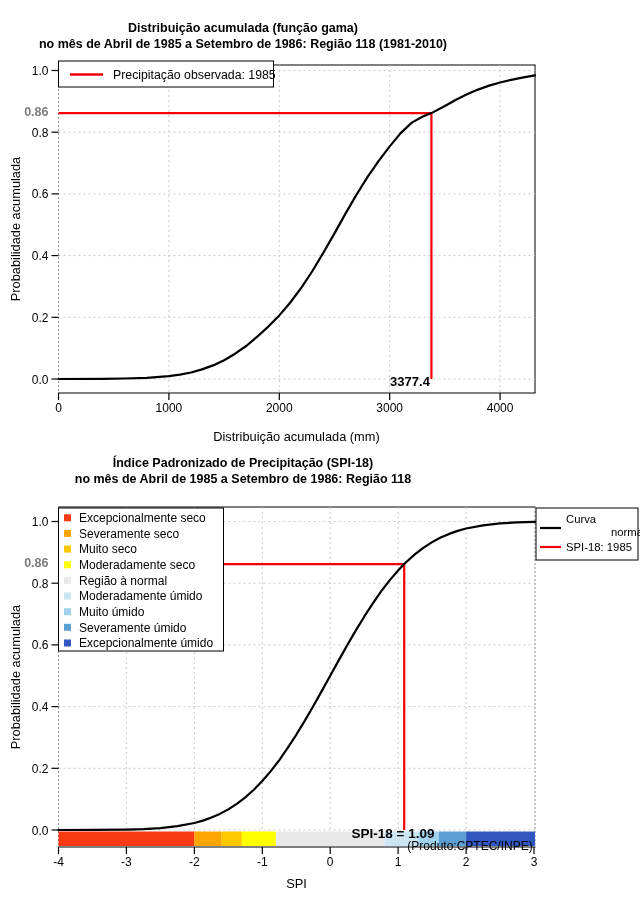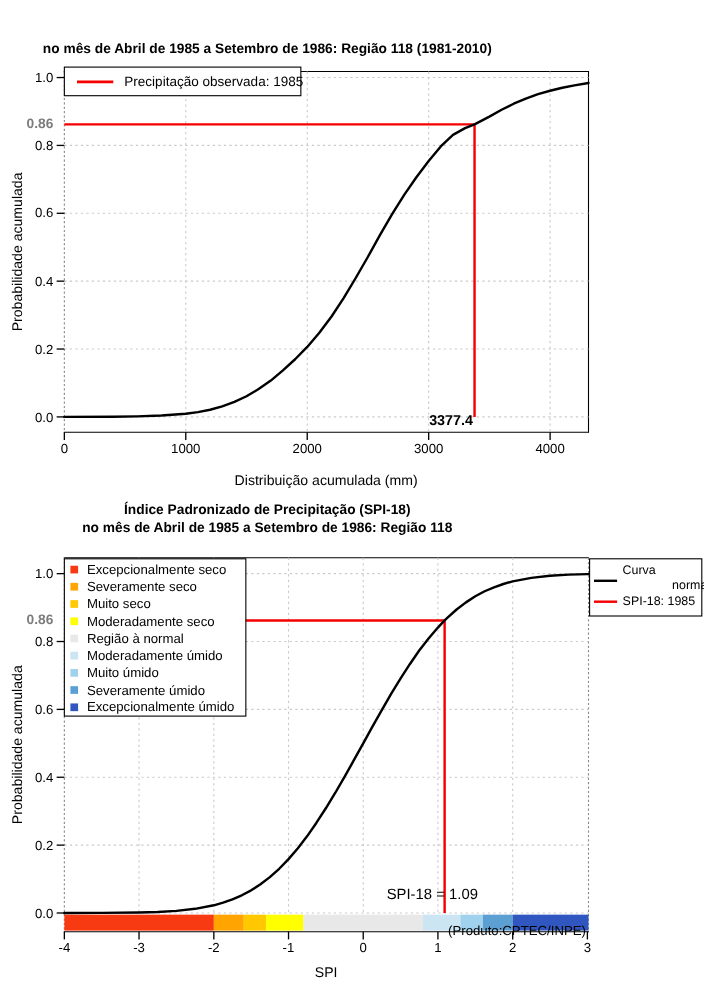--- a/index.html
+++ b/index.html
@@ -109,20 +109,21 @@
       <div class="txt" style="left: 48.5px; top: 132.7px; font-size: 12px; transform: translate(-100%, -50%);">0.8</div>
       <div class="txt" style="left: 48.5px; top: 71px; font-size: 12px; transform: translate(-100%, -50%);">1.0</div>
       <div class="txt" style="left: 58.5px; top: 408px; font-size: 12px; transform: translate(-50%, -50%);">0</div>
       <div class="txt" style="left: 168.903px; top: 408px; font-size: 12px; transform: translate(-50%, -50%);">1000</div>
       <div class="txt" style="left: 279.306px; top: 408px; font-size: 12px; transform: translate(-50%, -50%);">2000</div>
       <div class="txt" style="left: 389.709px; top: 408px; font-size: 12px; transform: translate(-50%, -50%);">3000</div>
       <div class="txt" style="left: 500.113px; top: 408px; font-size: 12px; transform: translate(-50%, -50%);">4000</div>
       <div class="txt" style="left: 48.5px; top: 113.073px; font-size: 12.5px; font-weight: bold; color: rgb(124, 124, 124); transform: translate(-100%, -50%);">0.86</div>
       <div class="txt" style="left: 296.5px; top: 437px; font-size: 12.8px; transform: translate(-50%, -50%);">Distribuição acumulada (mm)</div>
       <div class="txt" style="left: 16px; top: 229px; font-size: 12.8px; transform: translate(-50%, -50%) rotate(-90deg);">Probabilidade acumulada</div>
+      <div class="txt" style="left: 243px; top: 29px; font-size: 12.5px; font-weight: bold; transform: translate(-50%, -50%);">Distribuição acumulada (função gama)</div>
       <div class="txt" style="left: 243px; top: 45px; font-size: 12.5px; font-weight: bold; transform: translate(-50%, -50%);">no mês de Abril de 1985 a Setembro de 1986: Região 118 (1981-2010)</div>
       <div class="txt" style="left: 410px; top: 381.5px; font-size: 13px; font-weight: bold; transform: translate(-50%, -50%); text-align: right;">3377.4</div>
       <div class="txt" style="left: 113px; top: 75px; font-size: 12.3px; transform: translate(0px, -50%);">Precipitação observada: 1985</div>
       <div class="txt" style="left: 48.5px; top: 830.5px; font-size: 12px; transform: translate(-100%, -50%);">0.0</div>
       <div class="txt" style="left: 48.5px; top: 768.8px; font-size: 12px; transform: translate(-100%, -50%);">0.2</div>
       <div class="txt" style="left: 48.5px; top: 707.1px; font-size: 12px; transform: translate(-100%, -50%);">0.4</div>
       <div class="txt" style="left: 48.5px; top: 645.4px; font-size: 12px; transform: translate(-100%, -50%);">0.6</div>
       <div class="txt" style="left: 48.5px; top: 583.7px; font-size: 12px; transform: translate(-100%, -50%);">0.8</div>
       <div class="txt" style="left: 48.5px; top: 522px; font-size: 12px; transform: translate(-100%, -50%);">1.0</div>
       <div class="txt" style="left: 58.5px; top: 862px; font-size: 12px; transform: translate(-50%, -50%);">-4</div>
@@ -131,21 +132,21 @@
       <div class="txt" style="left: 262.278px; top: 862px; font-size: 12px; transform: translate(-50%, -50%);">-1</div>
       <div class="txt" style="left: 330.203px; top: 862px; font-size: 12px; transform: translate(-50%, -50%);">0</div>
       <div class="txt" style="left: 398.129px; top: 862px; font-size: 12px; transform: translate(-50%, -50%);">1</div>
       <div class="txt" style="left: 466.055px; top: 862px; font-size: 12px; transform: translate(-50%, -50%);">2</div>
       <div class="txt" style="left: 533.981px; top: 862px; font-size: 12px; transform: translate(-50%, -50%);">3</div>
       <div class="txt" style="left: 48.5px; top: 564.073px; font-size: 12.5px; font-weight: bold; color: rgb(124, 124, 124); transform: translate(-100%, -50%);">0.86</div>
       <div class="txt" style="left: 296.5px; top: 884px; font-size: 12.8px; transform: translate(-50%, -50%);">SPI</div>
       <div class="txt" style="left: 16px; top: 677px; font-size: 12.8px; transform: translate(-50%, -50%) rotate(-90deg);">Probabilidade acumulada</div>
       <div class="txt" style="left: 243px; top: 464px; font-size: 12.5px; font-weight: bold; transform: translate(-50%, -50%);">Índice Padronizado de Precipitação (SPI-18)</div>
       <div class="txt" style="left: 243px; top: 480px; font-size: 12.5px; font-weight: bold; transform: translate(-50%, -50%);">no mês de Abril de 1985 a Setembro de 1986: Região 118</div>
-      <div class="txt" style="left: 393px; top: 813px; font-size: 13.5px; font-weight: normal; transform: translate(-50%, -50%);">SPI-18 = 1.09</div>
+      <div class="txt" style="left: 393px; top: 834px; font-size: 13.5px; font-weight: bold; transform: translate(-50%, -50%);">SPI-18 = 1.09</div>
       <div class="txt" style="left: 79px; top: 518.1px; font-size: 12px; transform: translate(0px, -50%);">Excepcionalmente seco</div>
       <div class="txt" style="left: 79px; top: 533.75px; font-size: 12px; transform: translate(0px, -50%);">Severamente seco</div>
       <div class="txt" style="left: 79px; top: 549.4px; font-size: 12px; transform: translate(0px, -50%);">Muito seco</div>
       <div class="txt" style="left: 79px; top: 565.05px; font-size: 12px; transform: translate(0px, -50%);">Moderadamente seco</div>
       <div class="txt" style="left: 79px; top: 580.7px; font-size: 12px; transform: translate(0px, -50%);">Região à normal</div>
       <div class="txt" style="left: 79px; top: 596.35px; font-size: 12px; transform: translate(0px, -50%);">Moderadamente úmido</div>
       <div class="txt" style="left: 79px; top: 612px; font-size: 12px; transform: translate(0px, -50%);">Muito úmido</div>
       <div class="txt" style="left: 79px; top: 627.65px; font-size: 12px; transform: translate(0px, -50%);">Severamente úmido</div>
       <div class="txt" style="left: 79px; top: 643.3px; font-size: 12px; transform: translate(0px, -50%);">Excepcionalmente úmido</div>
       <div class="txt" style="left: 566px; top: 519.5px; font-size: 11.3px; transform: translate(0px, -50%);">Curva</div>

